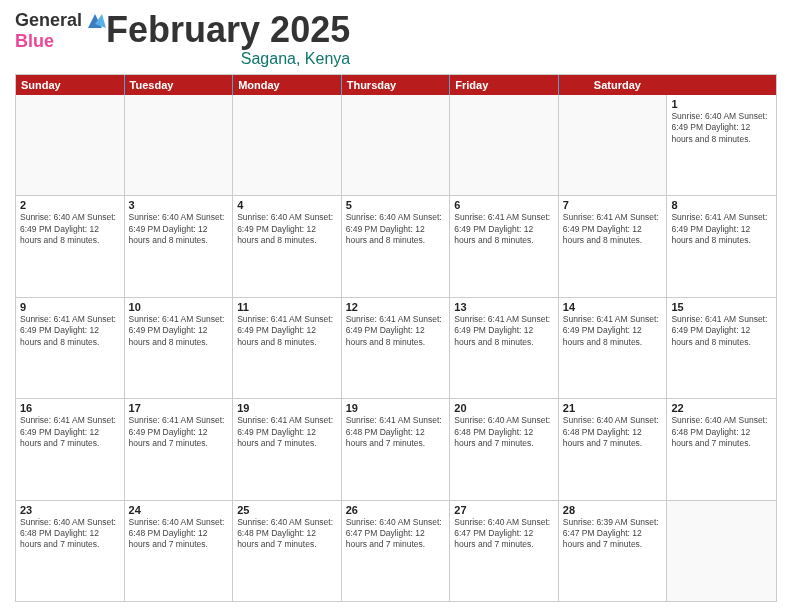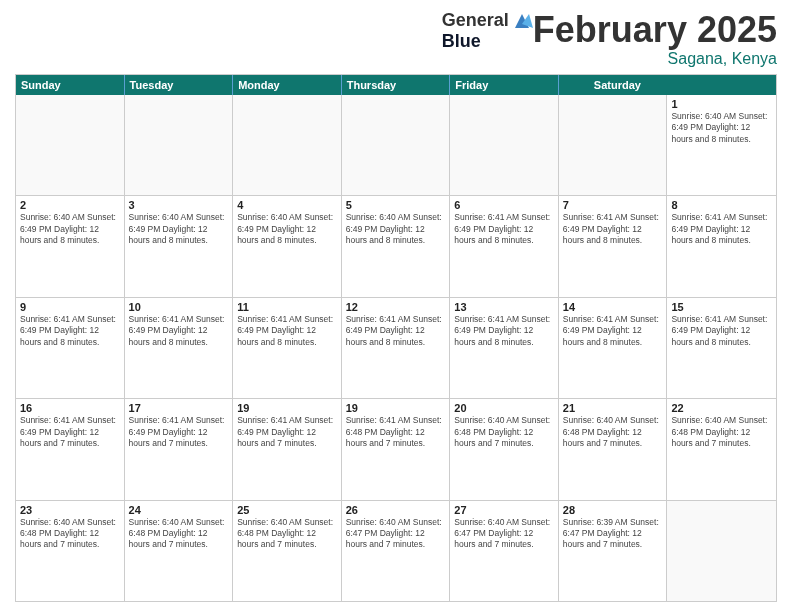--- a/index.html
+++ b/index.html
@@ -12,42 +12,42 @@
     }
     .page {
       width: 792px;
       height: 612px;
       padding: 10px 15px;
       display: flex;
       flex-direction: column;
     }
     .header {
       display: flex;
-      justify-content: flex-end;
+      justify-content: flex-start;
       align-items: flex-start;
       margin-bottom: 6px;
     }
     .logo {
       display: flex;
       align-items: center;
     }
     .logo-text {
       display: flex;
       flex-direction: column;
       line-height: 1.1;
     }
     .logo-general {
       font-size: 18px;
       font-weight: bold;
       color: #333;
     }
     .logo-blue {
       font-size: 18px;
       font-weight: bold;
-      color: #0f172a;
+      color: #ec4899;
     }
     .logo-icon {
       width: 22px;
       height: 22px;
       margin-left: 2px;
     }
     .title-section {
       text-align: right;
     }
     .month-year {
@@ -62,21 +62,21 @@
     }
     .calendar {
       flex: 1;
       display: flex;
       flex-direction: column;
       border: 1px solid #ccc;
     }
     .day-headers {
       display: grid;
       grid-template-columns: repeat(7, 1fr);
-      background: #0f766e;
+      background: #b91c1c;
     }
     .day-header {
       color: #fff;
       font-size: 11px;
       font-weight: bold;
       padding: 4px 5px;
       text-align: left;
       border-right: 1px solid #5a9fd1;
     }
     .day-header:last-child { border-right: none; margin-left: 30px; }

